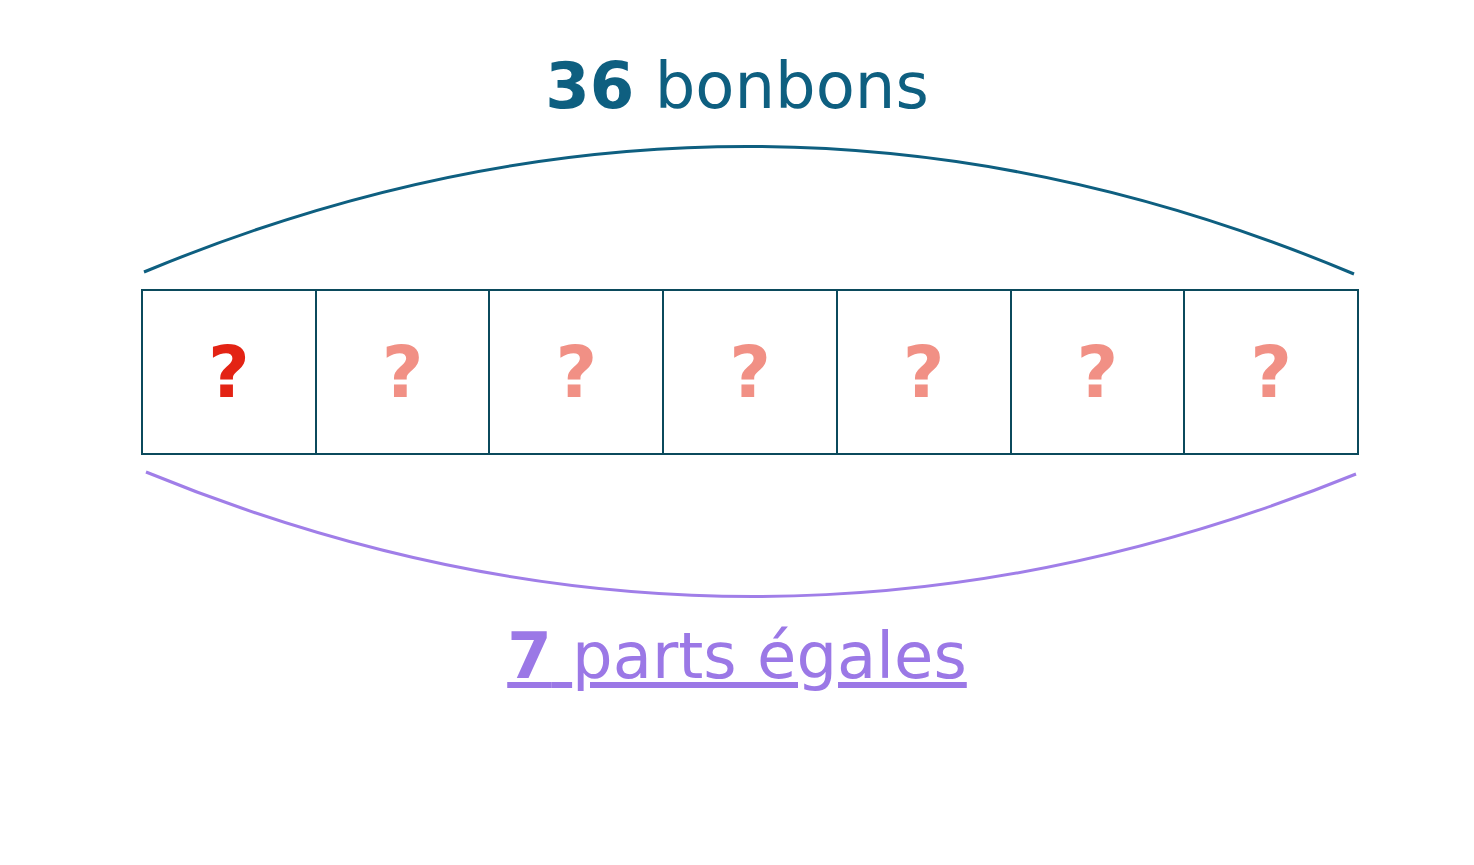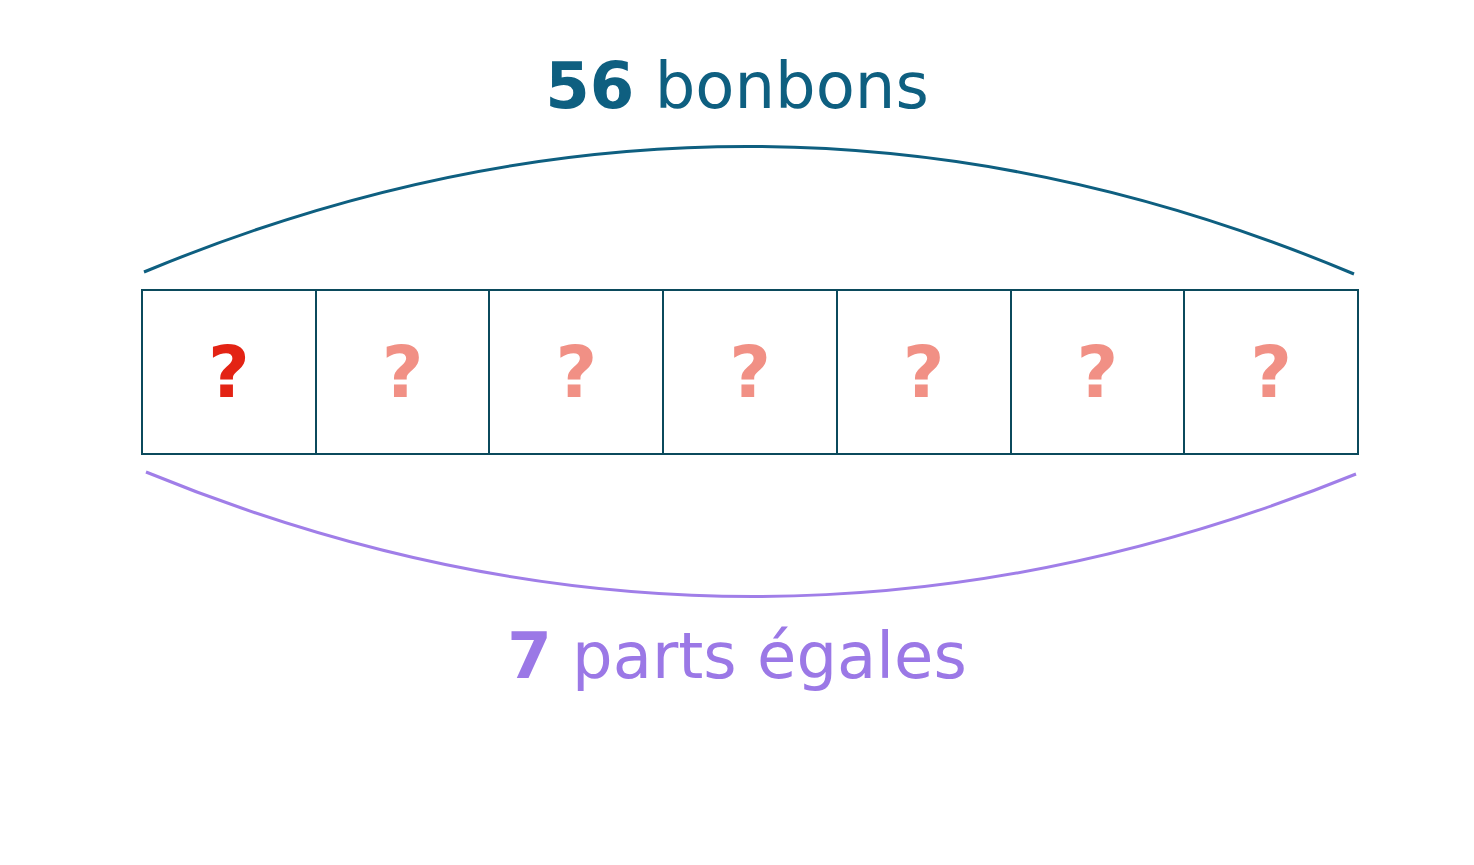--- a/index.html
+++ b/index.html
@@ -1,29 +1,29 @@
 <!DOCTYPE html>
 <html><head>
 <meta charset="utf-8">
 <style>
   html, body { margin: 0; padding: 0; background: #ffffff; }
   body { width: 1474px; height: 865px; position: relative; overflow: hidden; font-family: "DejaVu Sans", sans-serif; }
   .top-label { position: absolute; left: 0; width: 1474px; top: 48px; text-align: center; font-size: 64px; color: #0e5f80; line-height: 76px; }
-  .bottom-label { position: absolute; left: 0; width: 1474px; top: 618px; text-align: center; font-size: 64px; color: #9b78e6; line-height: 76px; }
+  .bottom-label { position: absolute; left: 0; width: 1474px; top: 618px; text-align: center; font-size: 64px; color: #9b78e6; line-height: 76px; text-decoration: underline; }
   .num { font-weight: bold; }
   svg.arcs { position: absolute; left: 0; top: 0; }
   .bar { position: absolute; left: 141px; top: 289px; width: 1218px; height: 166px; display: flex; box-sizing: border-box; border: 2px solid #0b4a5c; }
   .cell { flex: 1; display: flex; align-items: center; justify-content: center; font-size: 72px; font-weight: bold; border-right: 2px solid #0b4a5c; }
   .cell:last-child { border-right: none; }
 </style>
 </head>
 <body>
 
 <div class="top-label">
-  <span class="num">56</span>
+  <span class="num">36</span>
   <span>bonbons</span>
 </div>
 
 <svg class="arcs" width="1474" height="865">
   <path d="M144 272 Q 750 20 1354 274" fill="none" stroke="#0e5f80" stroke-width="3"></path>
   <path d="M146 472 Q 750 720 1356 474" fill="none" stroke="#a07ee8" stroke-width="3"></path>
 </svg>
 
 <div class="bar">
   <div class="cell" style="color:#e32314">

